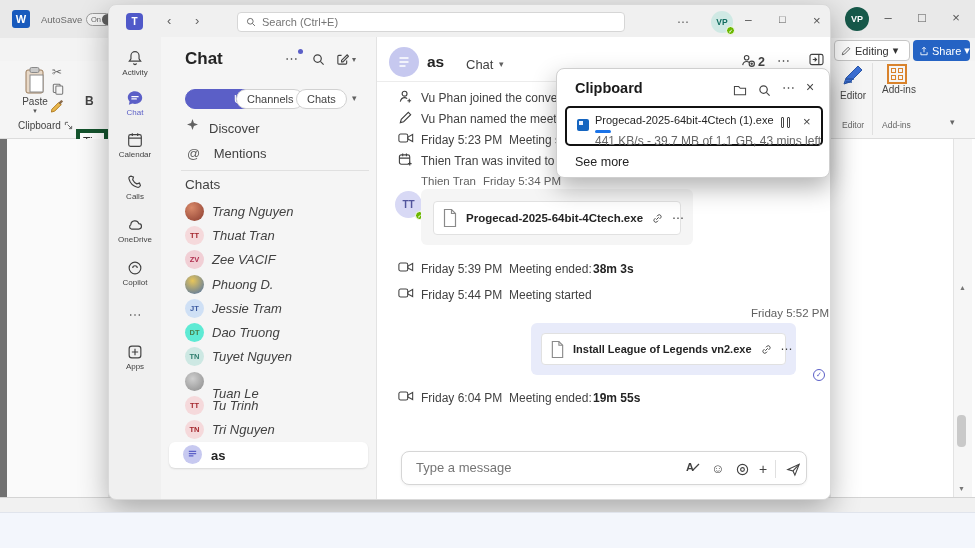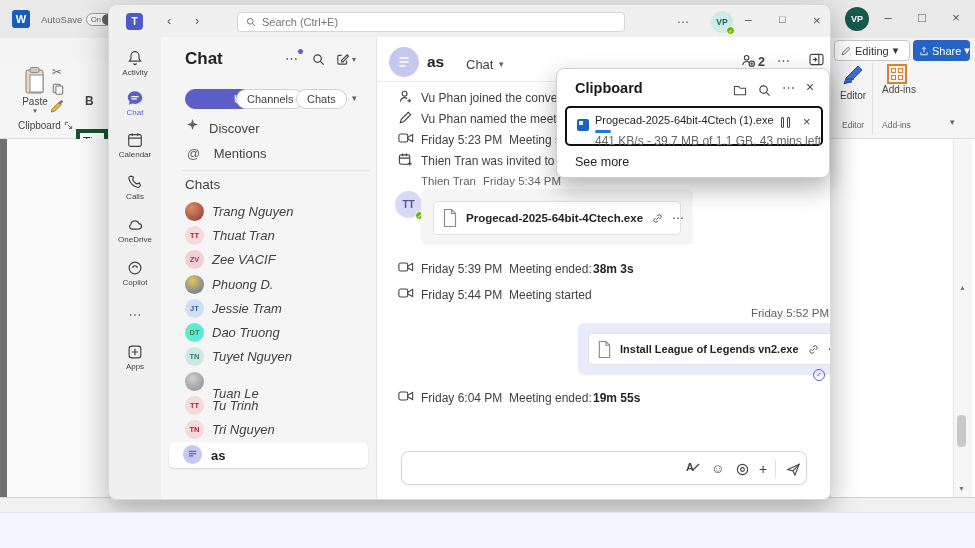--- a/index.html
+++ b/index.html
@@ -70,21 +70,21 @@
   .as-av{width:19px;height:19px;border-radius:50%;background:#c7c9f0;display:flex;align-items:center;justify-content:center;}
   .main-pane{left:268px;top:32px;width:455px;height:464px;background:#fff;}
   .conv-avatar{left:280px;top:42px;width:30px;height:30px;border-radius:50%;background:#c6c8ef;display:flex;align-items:center;justify-content:center;}
   .sys-icon{color:#424242;}
   .sys-text{font-size:12px;color:#424242;}
   .meta{font-size:11.5px;color:#616161;}
   .recv-wrap{left:312px;top:184px;width:272px;height:56px;background:#f5f5f5;border-radius:6px;}
   .file-card{background:#fff;border:1px solid #e1e1e1;border-radius:4px;display:flex;align-items:center;}
   .file-name{font-size:11.5px;font-weight:bold;color:#242424;}
   .tt-av{left:286px;top:186px;width:27px;height:27px;border-radius:50%;background:#d8d9f5;color:#52559c;font-size:10px;font-weight:bold;display:flex;align-items:center;justify-content:center;}
-  .sent-bubble{left:422px;top:318px;width:265px;height:52px;background:#e8ebfa;border-radius:6px;margin-left:47px;}
+  .sent-bubble{left:422px;top:318px;width:265px;height:52px;background:#e8ebfa;border-radius:6px;}
   .seen-check{left:704px;top:364px;width:12px;height:12px;border:1.2px solid #5b5fc7;border-radius:50%;color:#5b5fc7;font-size:7px;display:flex;align-items:center;justify-content:center;}
   .compose{left:292px;top:446px;width:406px;height:34px;background:#fff;border:1px solid #d6d6d6;border-radius:8px;box-shadow:0 1px 3px rgba(0,0,0,.06);}
   .compose input{position:absolute;left:14px;top:8px;width:250px;border:none;outline:none;font-size:13px;color:#424242;background:transparent;font-family:"Liberation Sans",sans-serif;}
   .compose-ico{top:9px;color:#424242;}
   .bold-dur{font-weight:bold;color:#242424;}
 
   
   .downloads{left:556px;top:68px;width:274px;height:110px;background:#fff;border:1px solid #cfcfcf;border-radius:8px;box-shadow:0 10px 24px rgba(0,0,0,.3);z-index:20;}
   .dl-title{left:18px;top:11px;font-size:14.5px;font-weight:bold;color:#1a1a1a;}
   .dl-ico{top:15px;color:#454545;}
@@ -532,20 +532,21 @@
         <svg width="16" height="14" viewBox="0 0 18 14" fill="none" stroke="#424242" stroke-width="1.2">
           <rect x="1" y="2.5" width="10" height="9" rx="2"></rect>
           <path d="M11 6l5.5-3v8L11 8z"></path>
         </svg>
       </span>
     <span class="abs txt sys-text" style="left:312px;top:386px">Friday 6:04 PM</span>
     <span class="abs txt sys-text" style="left:400px;top:386px">Meeting ended:</span>
     <span class="abs txt sys-text bold-dur" style="left:484px;top:386px">19m 55s</span>
 
     <div class="abs compose">
+      <input placeholder="Type a message" style="">
       <span class="abs compose-ico" style="left:284px;font-size:11px;font-weight:bold">A<svg width="8" height="8" viewBox="0 0 8 8" style="display:inline;margin-left:-2px">
             <path d="M1 7L7 1" stroke="#424242" stroke-width="1.2"></path>
           </svg></span>
       <span class="abs compose-ico" style="left:309px;font-size:13px">☺</span>
       <span class="abs compose-ico" style="left:334px;top:11px">
           <svg width="13" height="13" viewBox="0 0 14 14" fill="none" stroke="#424242" stroke-width="1.2">
             <circle cx="7" cy="7" r="5.5"></circle>
             <circle cx="7" cy="7" r="2"></circle>
           </svg>
         </span>

